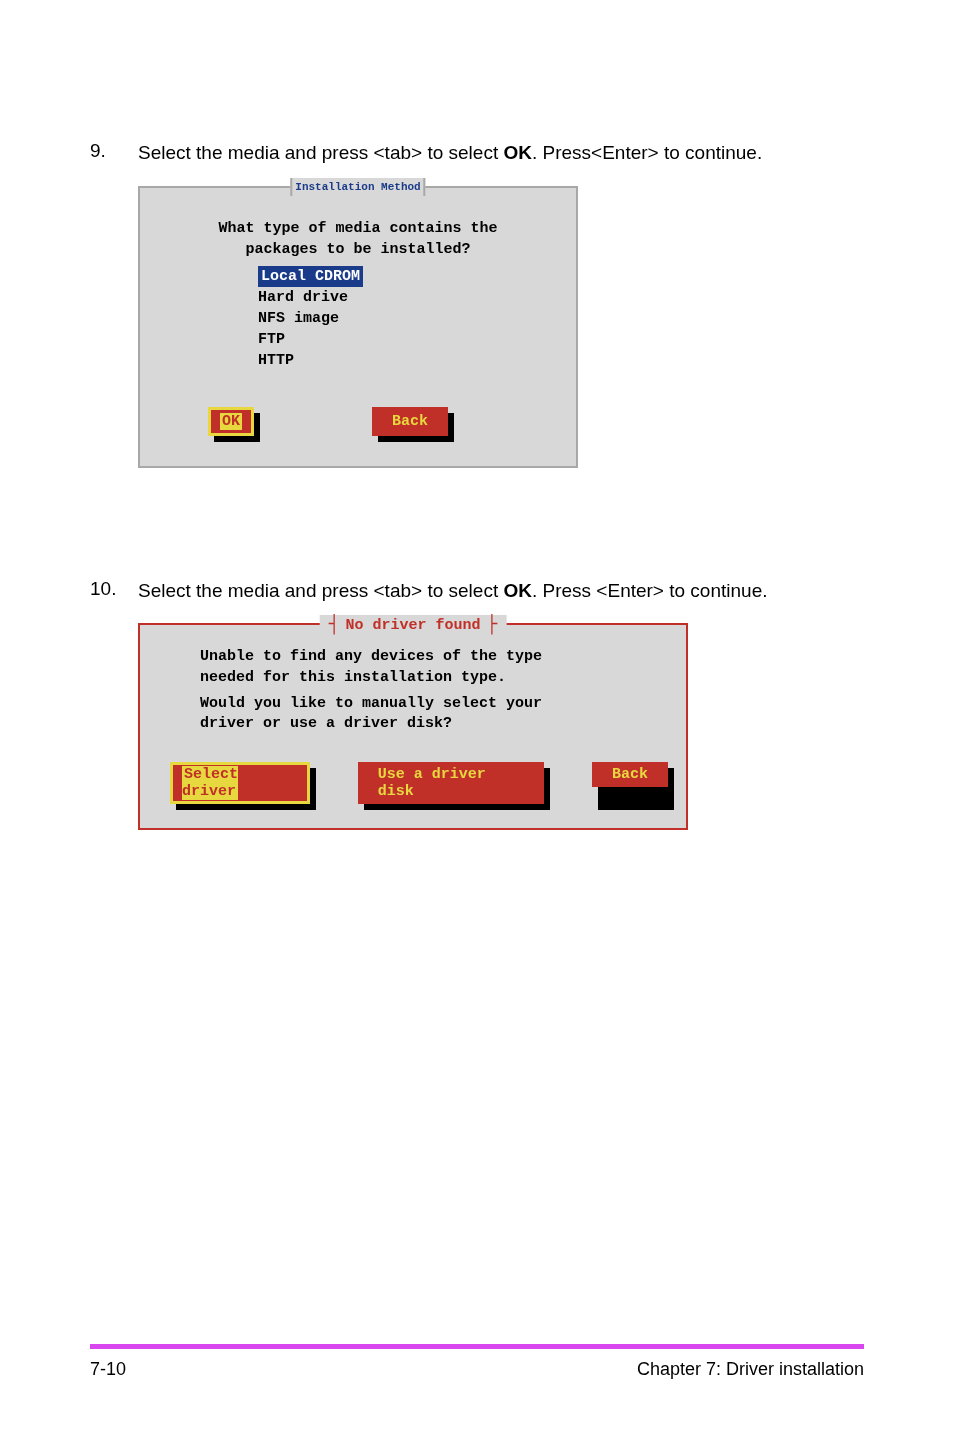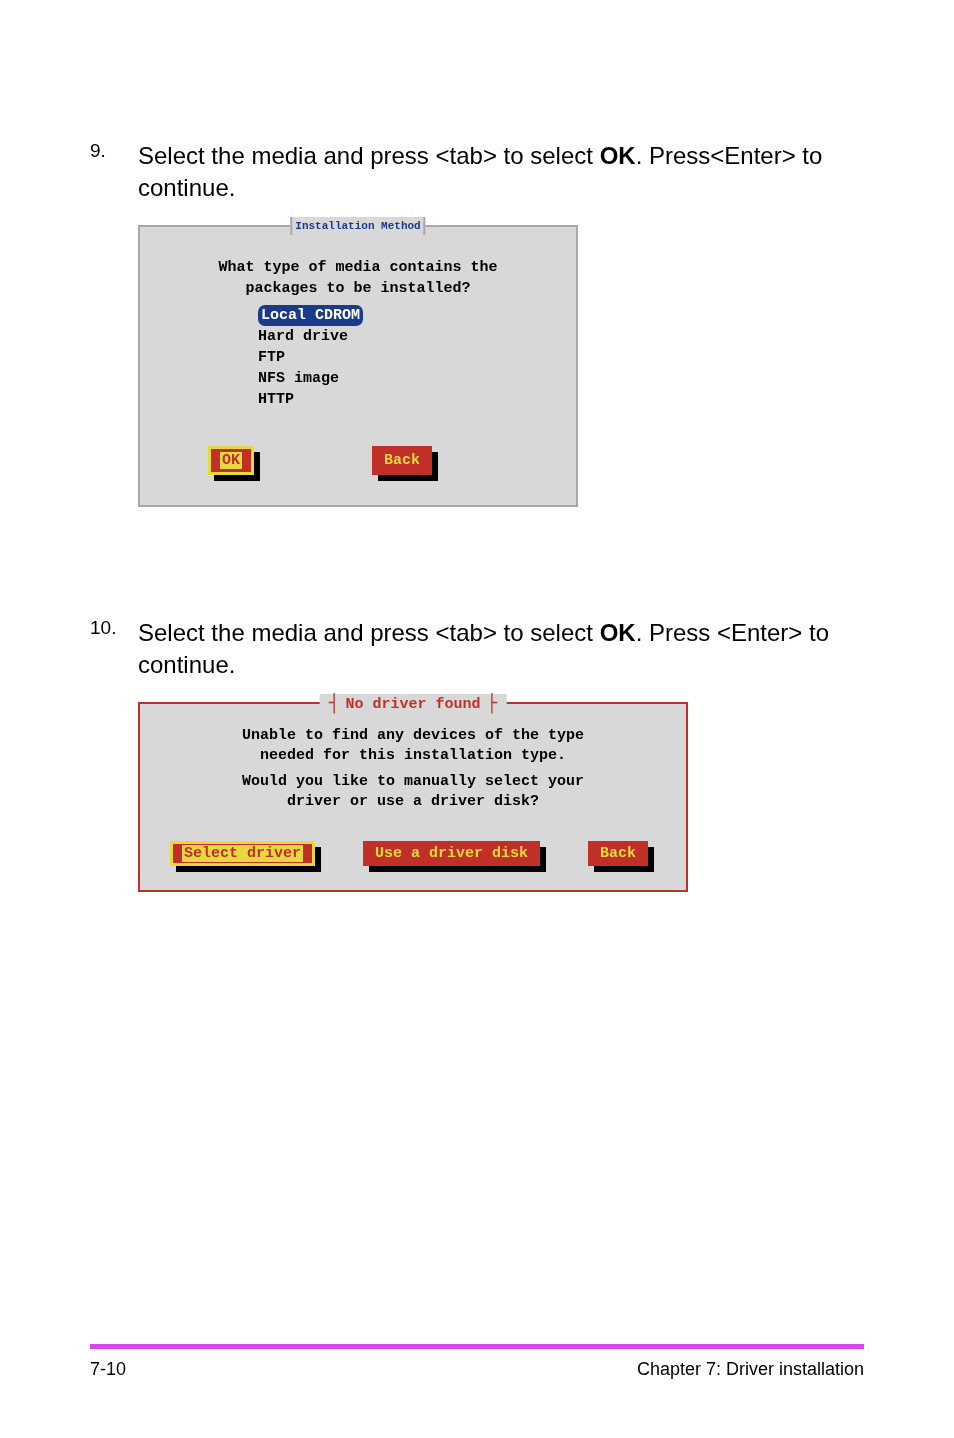--- a/index.html
+++ b/index.html
@@ -19,21 +19,21 @@
       display: flex;
       margin-bottom: 20px;
     }
     .step-num {
       width: 48px;
       font-size: 19px;
       color: #000;
     }
     .step-text {
       flex: 1;
-      font-size: 24px;
+      font-size: 19px;
       color: #000;
       line-height: 1.35;
     }
     .step-text b {
       font-weight: bold;
     }
 
     
     .dialog1 {
       background: #d8d8d8;
@@ -69,21 +69,20 @@
     .dialog1-prompt {
       margin-bottom: 6px;
       text-align: center;
     }
     .dialog1-list {
       margin-left: 98px;
       margin-bottom: 36px;
     }
     .dialog1-list .item {
       display: block;
-      border-radius: 7px;
     }
     .dialog1-list .item.selected {
       background: #1a3a8a;
       color: #fff;
       display: inline-block;
       padding: 0 3px;
     }
     .dialog1-buttons {
       display: flex;
       justify-content: flex-start;
@@ -94,21 +93,21 @@
       display: inline-block;
       position: relative;
     }
     .tui-button .btn-face {
       position: relative;
       background: #c03028;
       color: #e8d840;
       font-family: "Courier New", monospace;
       font-weight: bold;
       font-size: 15px;
-      padding: 4px 12px;
+      padding: 4px 20px;
       z-index: 2;
     }
     .tui-button .btn-face.selected {
       border: 3px solid #e8d840;
       padding: 1px 9px;
     }
     .tui-button .btn-face.selected .inner-highlight {
       background: #e8d840;
       color: #c03028;
       padding: 0 2px;
@@ -155,21 +154,20 @@
       padding: 0 6px;
     }
     .dialog2-text {
       font-family: "Courier New", monospace;
       font-weight: bold;
       font-size: 15px;
       color: #000;
       margin-left: 42px;
       margin-right: 42px;
       line-height: 1.35;
-      text-align: center;
     }
     .dialog2-text p {
       margin-bottom: 6px;
     }
     .dialog2-buttons {
       display: flex;
       gap: 48px;
       margin-top: 28px;
       padding-left: 12px;
     }
@@ -204,24 +202,24 @@
     <div class="dialog1-prompt">
       <div>What type of media contains the</div>
       <div>packages to be installed?</div>
     </div>
     <div class="dialog1-list">
       <div><span class="item selected">Local CDROM</span></div>
       <div>
           <span class="item">Hard drive</span>
         </div>
       <div>
+          <span class="item">NFS image</span>
+        </div>
+      <div>
           <span class="item">FTP</span>
-        </div>
-      <div>
-          <span class="item">NFS image</span>
         </div>
       <div>
           <span class="item">HTTP</span>
         </div>
     </div>
     <div class="dialog1-buttons">
       <div class="tui-button">
         <div class="btn-shadow"></div>
         <div class="btn-face selected"><span class="inner-highlight">OK</span></div>
       </div>

